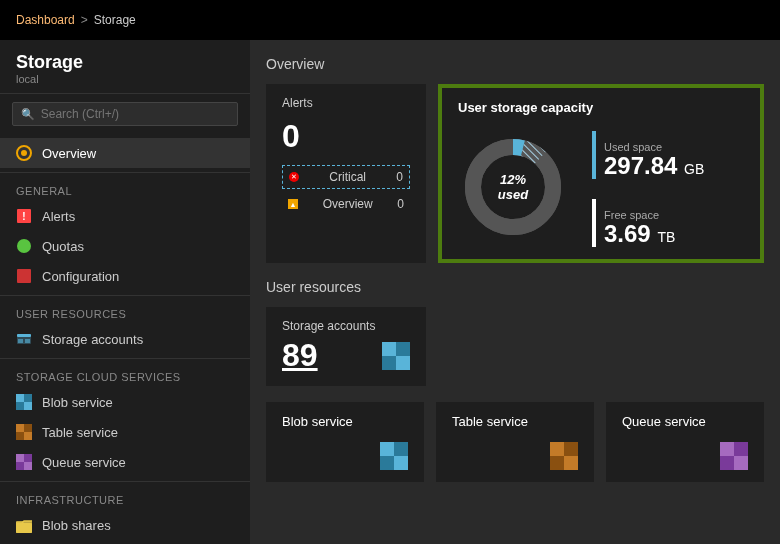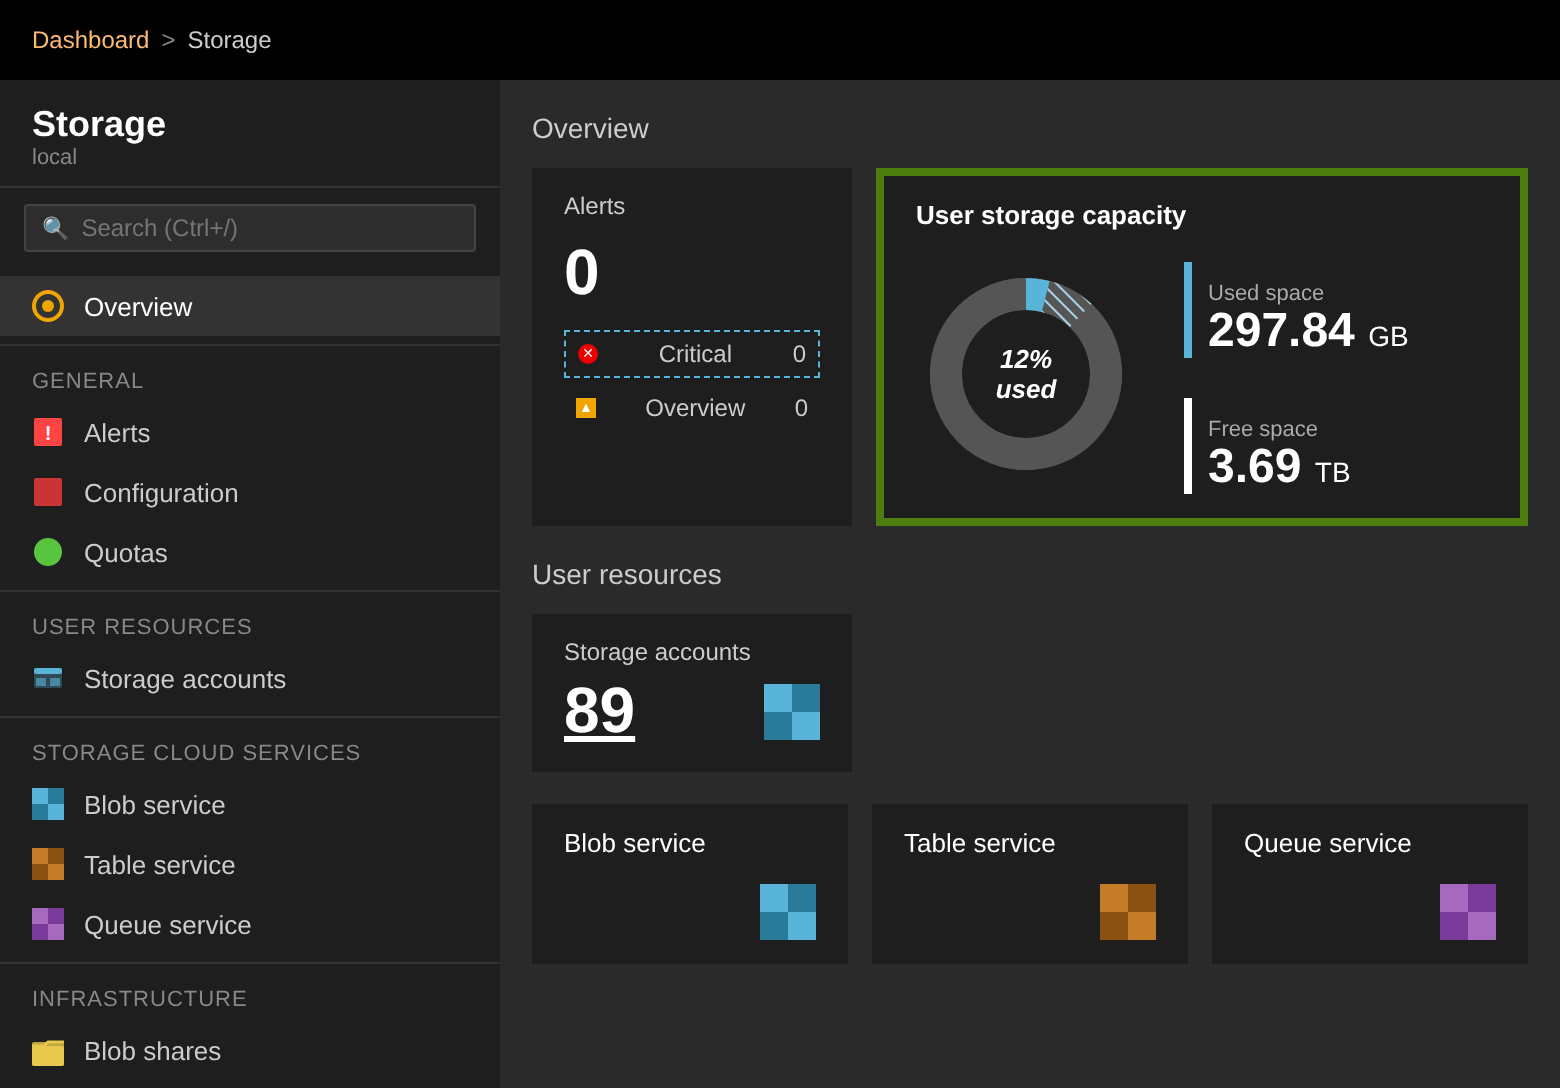--- a/index.html
+++ b/index.html
@@ -281,33 +281,33 @@
               <rect x="1" y="1" width="14" height="14" rx="1" fill="#ff4444"></rect>
               <text x="8" y="12" text-anchor="middle" font-size="10" fill="white" font-weight="bold">!</text>
             </svg>
         </span>
         <span>Alerts</span>
       </div>
 
       <div class="nav-item">
         <span class="icon">
           <svg width="16" height="16" viewBox="0 0 16 16">
+              <circle cx="8" cy="8" r="7" fill="#59c440"></circle>
+            </svg>
+        </span>
+        <span>Quotas</span>
+      </div>
+
+      <div class="nav-item">
+        <span class="icon">
+          <svg width="16" height="16" viewBox="0 0 16 16">
               <rect x="1" y="1" width="14" height="14" rx="1" fill="#cc3333"></rect>
             </svg>
         </span>
         <span>Configuration</span>
-      </div>
-
-      <div class="nav-item">
-        <span class="icon">
-          <svg width="16" height="16" viewBox="0 0 16 16">
-              <circle cx="8" cy="8" r="7" fill="#59c440"></circle>
-            </svg>
-        </span>
-        <span>Quotas</span>
       </div>
 
       <div class="divider"></div>
       <div class="section-label">User resources</div>
 
       <div class="nav-item">
         <span class="icon">
           <svg width="16" height="16" viewBox="0 0 16 16">
             <rect x="1" y="3" width="14" height="10" rx="1" fill="#59b4d9" opacity="0.3"></rect>
             <rect x="1" y="3" width="14" height="3" rx="1" fill="#59b4d9"></rect>

